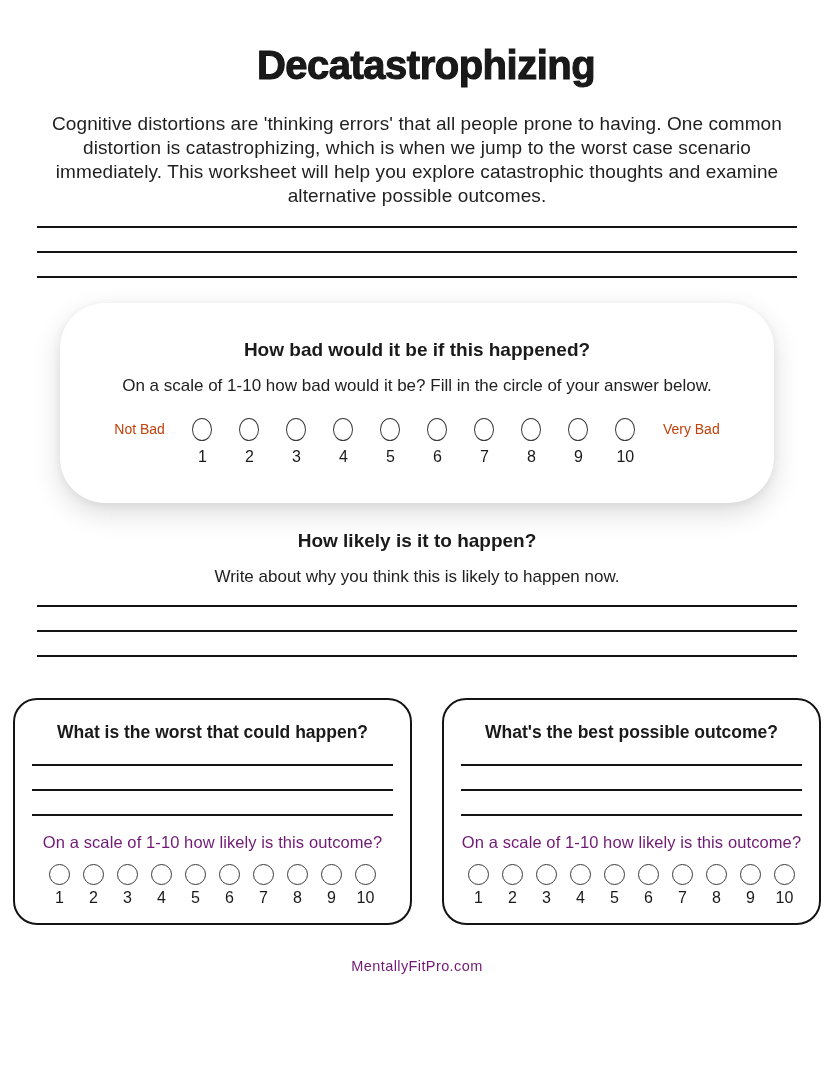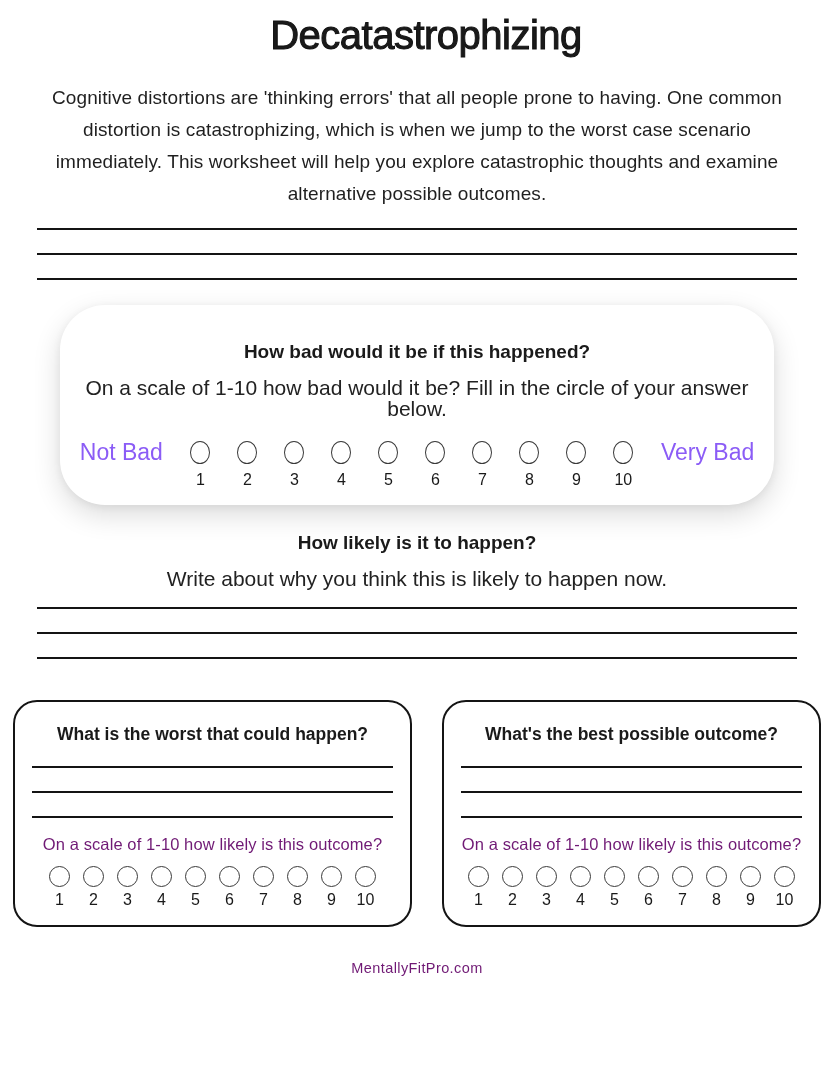--- a/index.html
+++ b/index.html
@@ -7,35 +7,35 @@
   body {
     width: 834px; height: 1080px;
     font-family: "Liberation Sans", sans-serif;
     color: #1a1a1a;
     overflow: hidden;
   }
   .page { width: 834px; height: 1080px; position: relative; background: #ffffff; }
 
   
   .title {
-    margin-top: 10px;
+    margin-top: 40px;
     text-align: center;
     font-size: 40px;
-    font-weight: 400;
+    font-weight: 700;
     letter-spacing: -0.5px;
     -webkit-text-stroke: 1px #111;
     line-height: 50px;
     padding-left: 18px;
   }
   .intro {
     margin: 22px auto 0;
     width: 758px;
     text-align: center;
     font-size: 19px;
-    line-height: 32px;
+    line-height: 24px;
     letter-spacing: 0.1px;
     color: #1f1f1f;
   }
 
   
   .q-heading {
     margin-top: 28px;
     text-align: center;
     font-size: 17.5px;
     font-weight: 700;
@@ -44,21 +44,21 @@
   }
   .section-heading {
     text-align: center;
     font-size: 19px;
     font-weight: 700;
     line-height: 22px;
   }
   .section-sub {
     margin-top: 14px;
     text-align: center;
-    font-size: 21px;
+    font-size: 17px;
     line-height: 21px;
     color: #222;
   }
 
   
   .lines { margin: 0 37px; }
   .lines .line { height: 25px; border-bottom: 2px solid #141414; }
   .lines .line:first-child { height: 20px; }
 
   
@@ -74,23 +74,23 @@
   }
 
   
   .scale-row {
     margin-top: 22px;
     display: flex;
     justify-content: center;
     align-items: flex-start;
   }
   .scale-end-label {
-    font-size: 23px;
+    font-size: 14px;
     line-height: 23px;
-    color: #8b5cf6;
+    color: #c2410c;
     white-space: nowrap;
   }
   .scale-end-label.left { margin-right: 14px; }
   .scale-end-label.right { margin-left: 14px; }
   .scale-item {
     width: 47px;
     display: flex;
     flex-direction: column;
     align-items: center;
     cursor: pointer;

